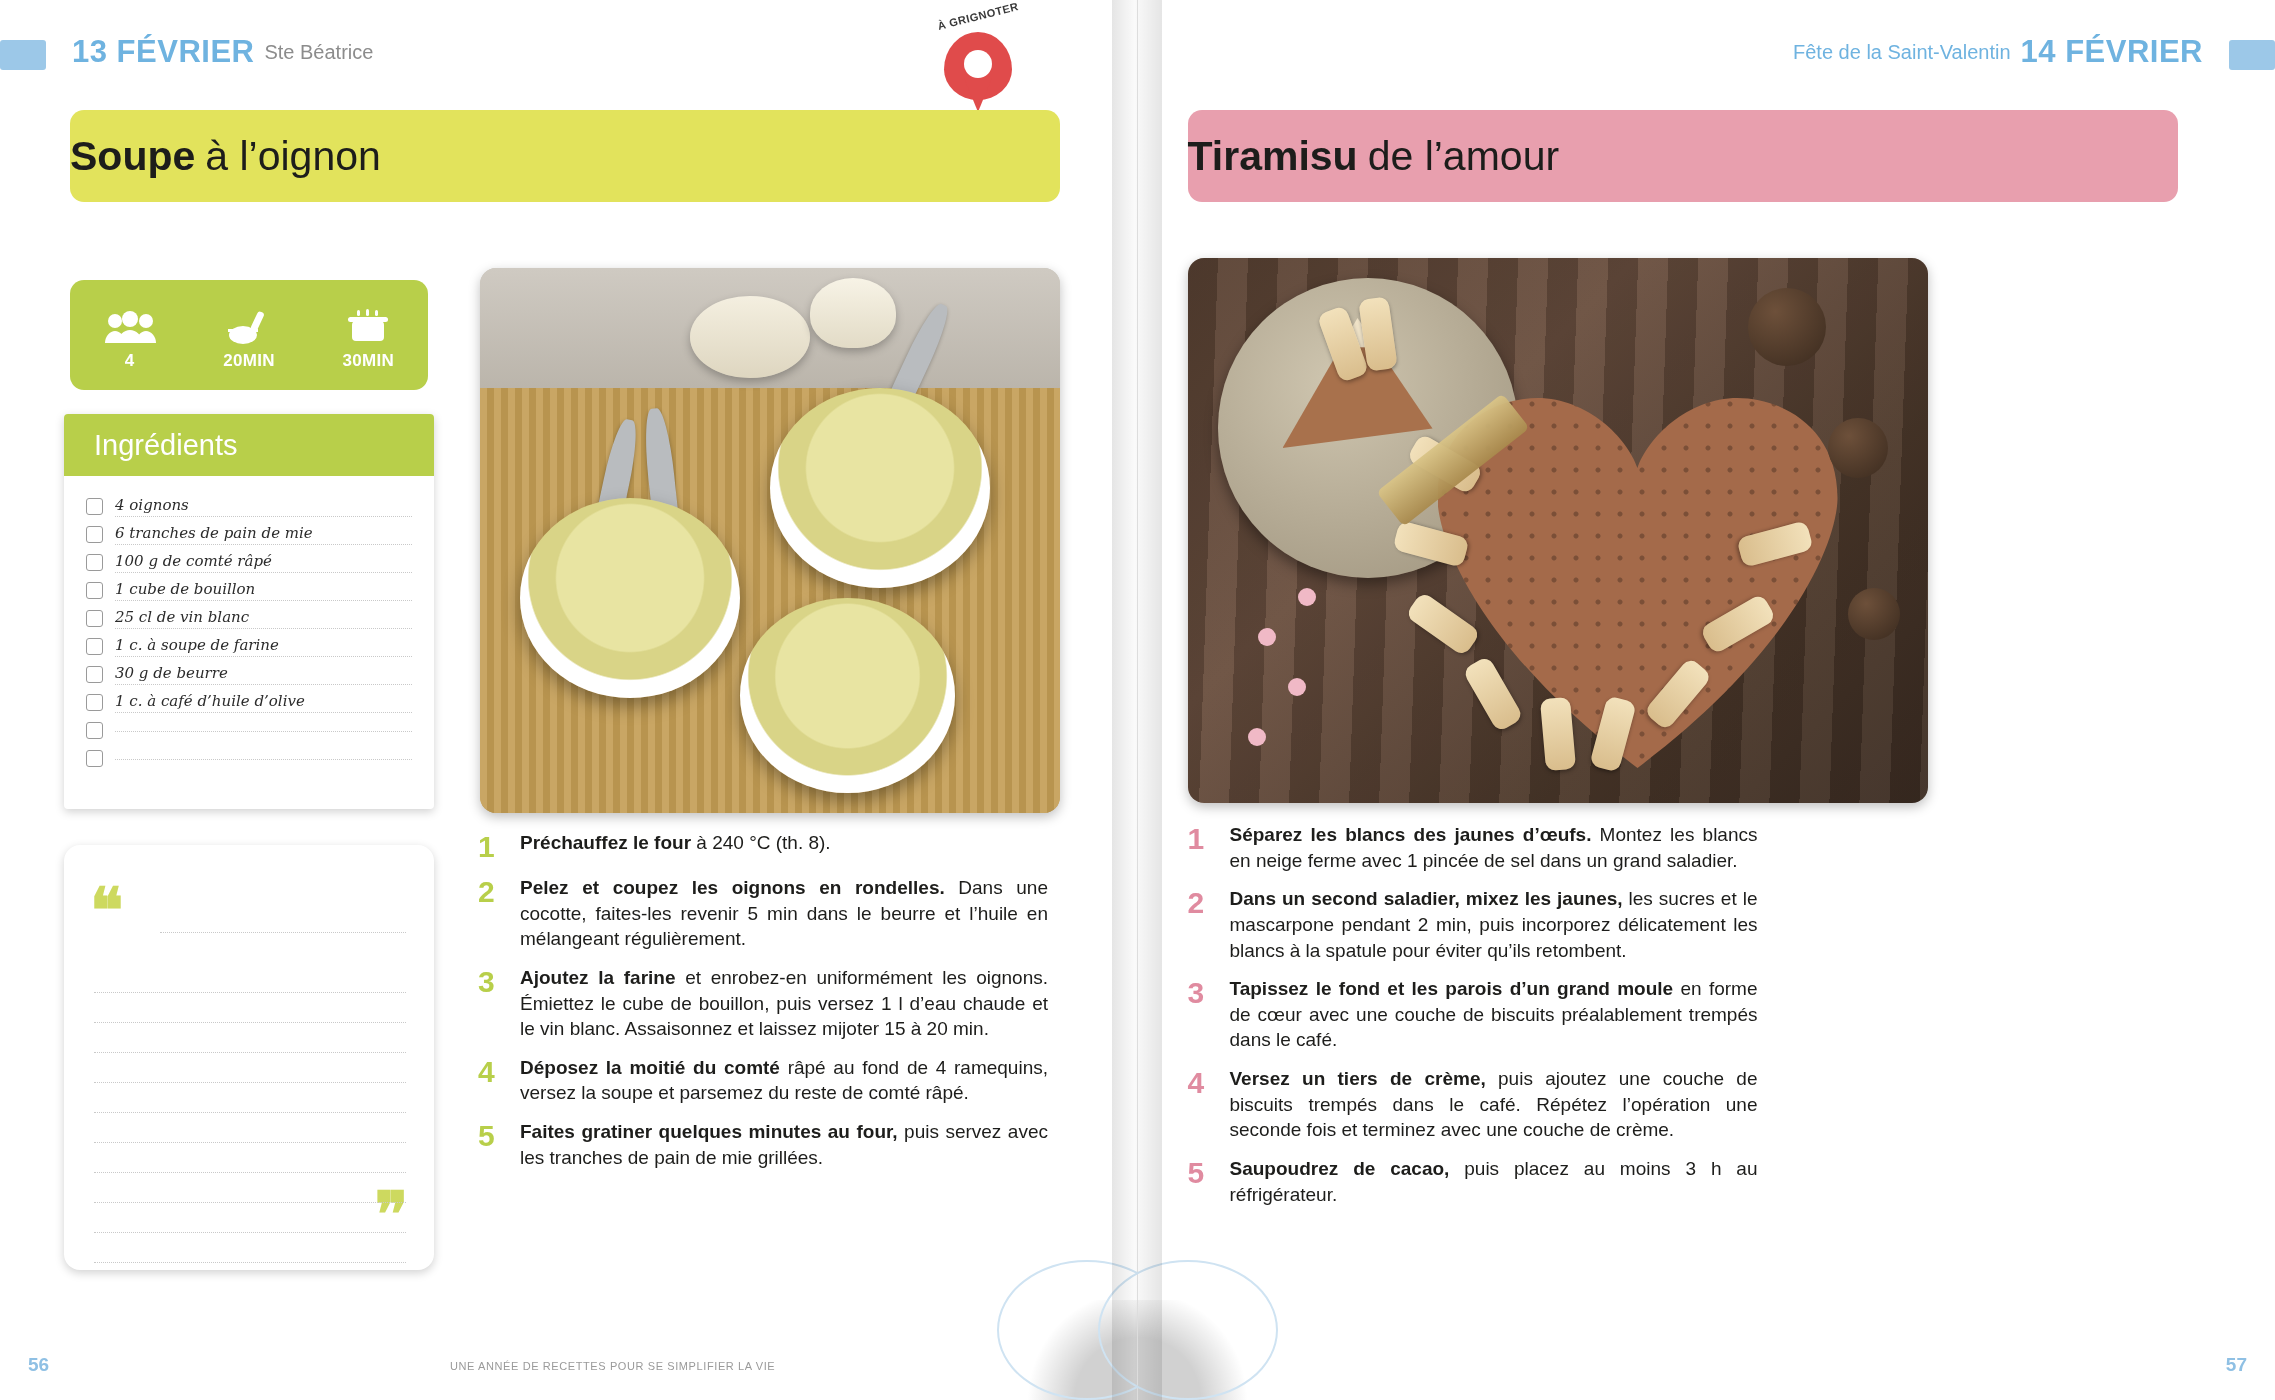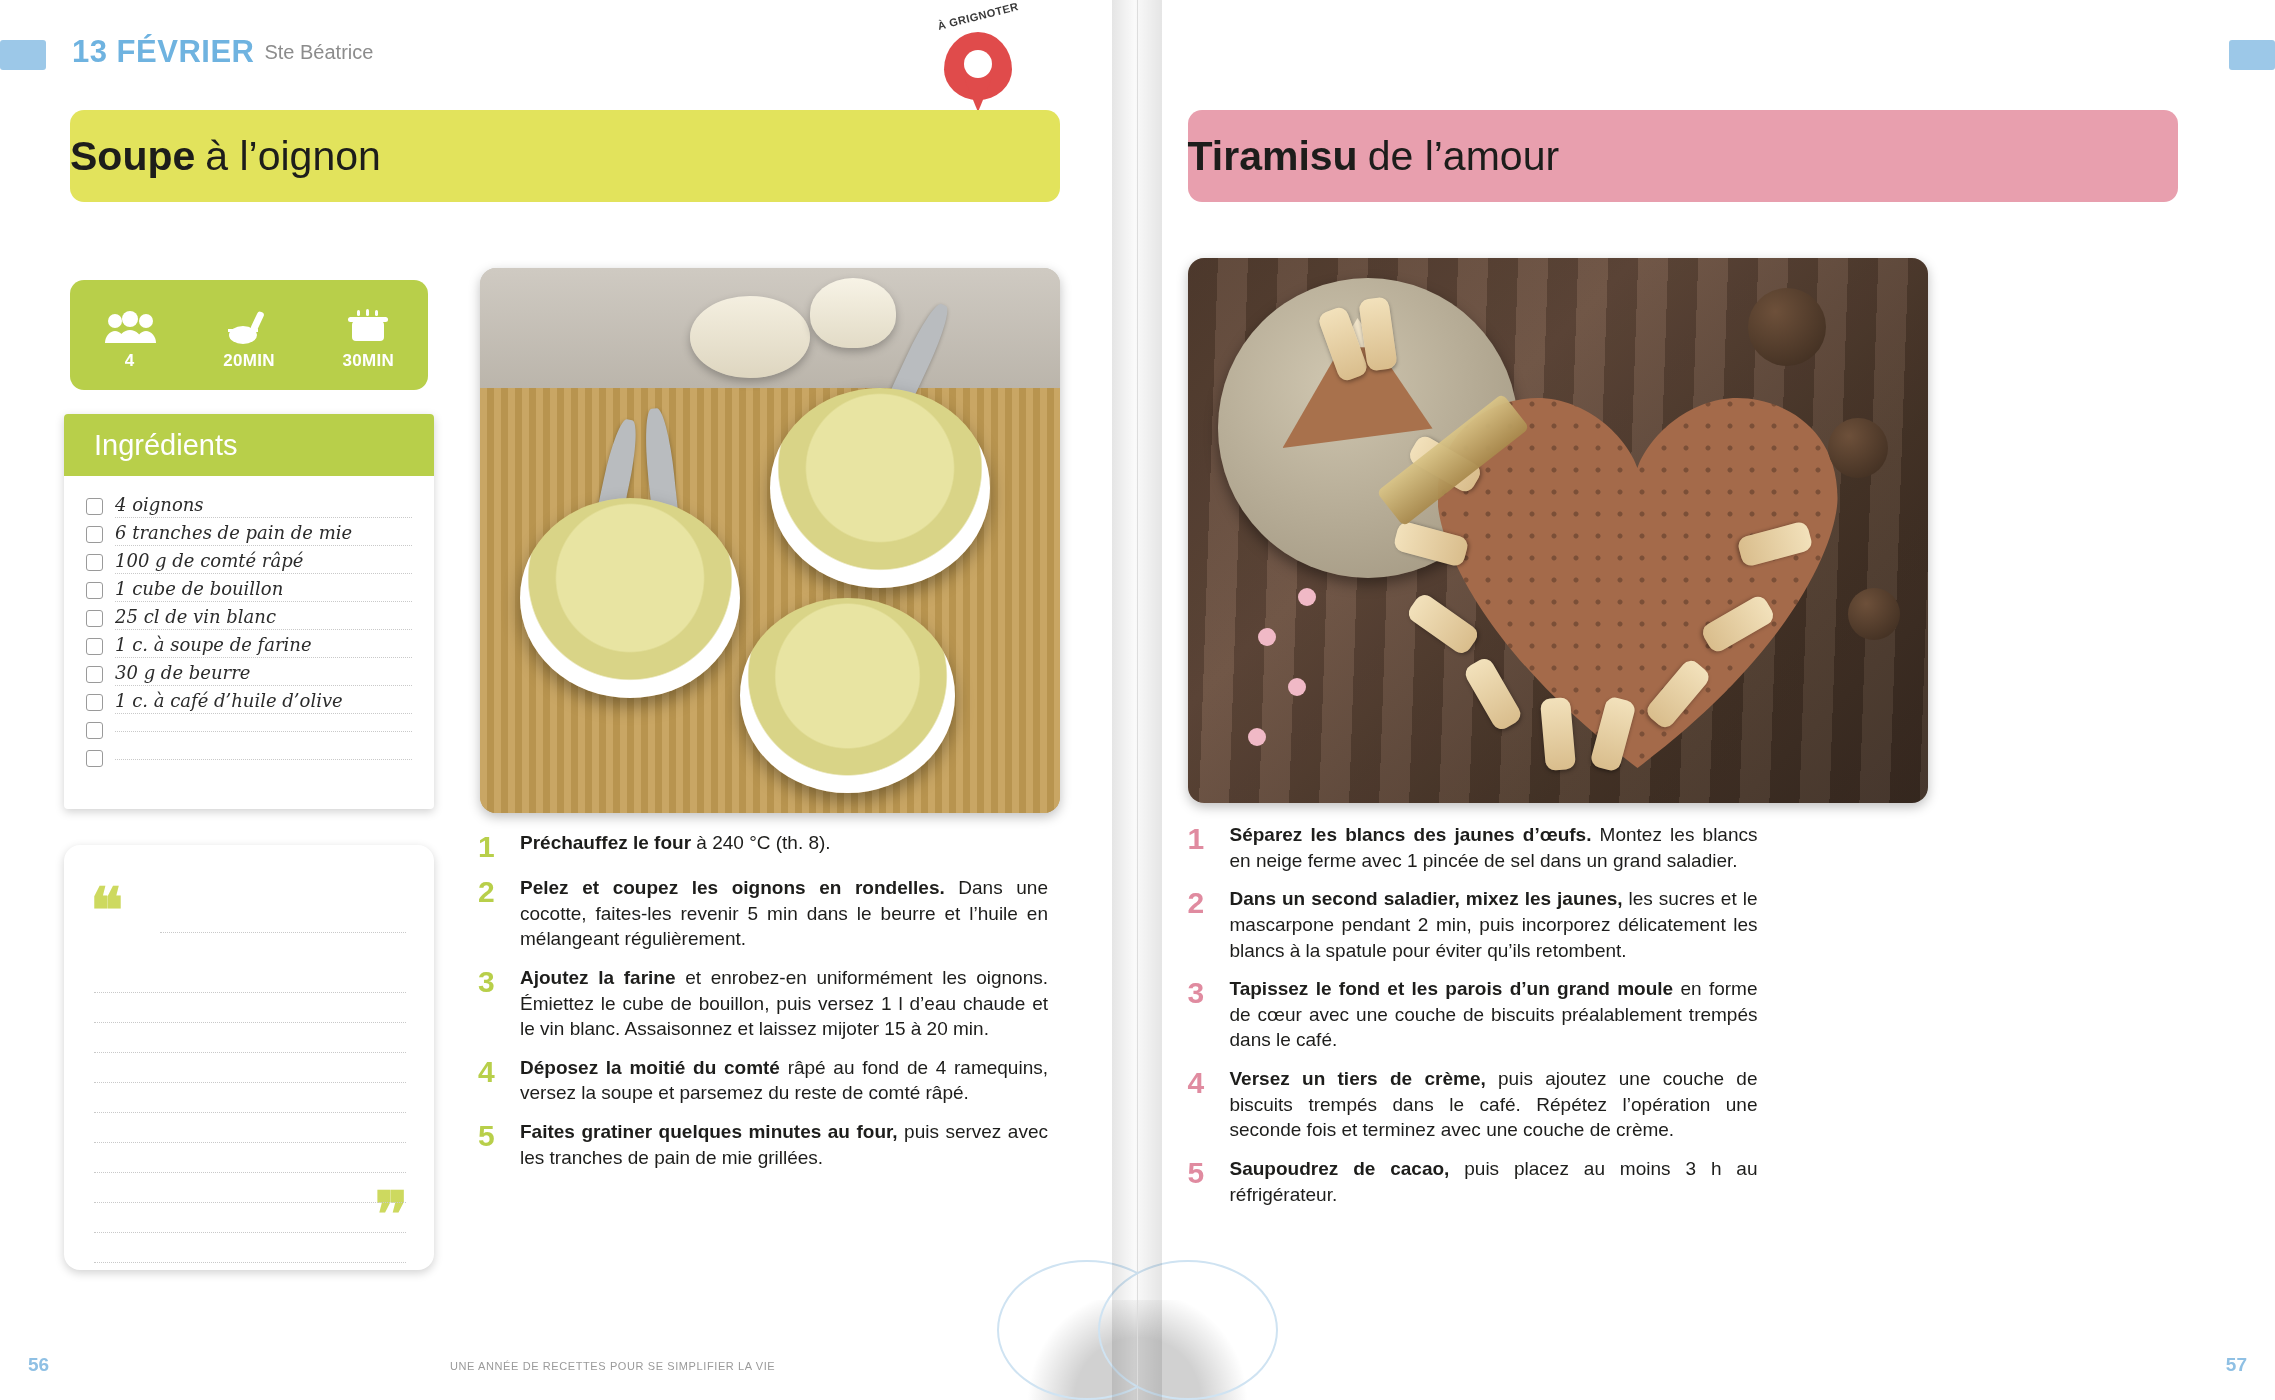--- a/index.html
+++ b/index.html
@@ -62,21 +62,21 @@
 
   
   .ing-card { position:absolute; width:370px; border-radius:4px; background:#fff;
     box-shadow:0 3px 10px rgba(0,0,0,0.18); overflow:hidden; }
   .left .ing-card { left:64px; top:414px; height:395px; }
   .ing-head { height:62px; display:flex; align-items:center; padding-left:30px; color:#fff; font-size:29px; }
   .left .ing-head { background:#b8cf4a; }
   .ing-list { padding:16px 22px 0 22px; }
   .ing-item { display:flex; align-items:center; height:28px; }
   .cbox { width:17px; height:17px; border:1.5px solid #9a9a9a; border-radius:3px; flex:none; margin-right:12px; }
-  .ing-text { font-family:"DejaVu Serif", serif; font-style:italic; font-size:18px; color:#2b2b2b; white-space:nowrap;
+  .ing-text { font-family:"DejaVu Serif", serif; font-style:italic; font-size:15px; color:#2b2b2b; white-space:nowrap;
      border-bottom:1.5px dotted #c9c9c9; flex:1; padding-bottom:2px; }
 
   
   .photo { position:absolute; border-radius:16px; box-shadow:0 4px 12px rgba(0,0,0,0.25); overflow:hidden; }
   .left .photo { left:480px; top:268px; width:580px; height:545px; }
   .right .photo { left:50px; top:258px; width:740px; height:545px; }
 
   .ph-soup { width:100%; height:100%; position:relative; background:
      linear-gradient(180deg,#c9c4bb 0%, #b6b0a5 18%, #c8a96e 22%, #bfa065 100%); }
   .ph-soup .mat { position:absolute; inset:22% 0 0 0; background:
@@ -342,20 +342,24 @@
     <div class="pg-num">56</div>
     <div class="footer-note">UNE ANNÉE DE RECETTES POUR SE SIMPLIFIER LA VIE</div>
     <div class="curl l"></div>
     <div class="curl-arc"></div>
   </div>
 
   <div class="page right">
 
     <div class="top-bar"></div>
 
+    <div class="date-line">
+      <span class="saint">Fête de la Saint-Valentin</span>
+      <span class="big">14 FÉVRIER</span>
+    </div>
 
     <div class="title-banner">
       <span class="t1">Tiramisu</span>
       <span class="t2">de l’amour</span>
     </div>
 
     <div class="photo">
       <div class="ph-tira">
         <div class="plate"></div>
         <div class="slice"></div>

